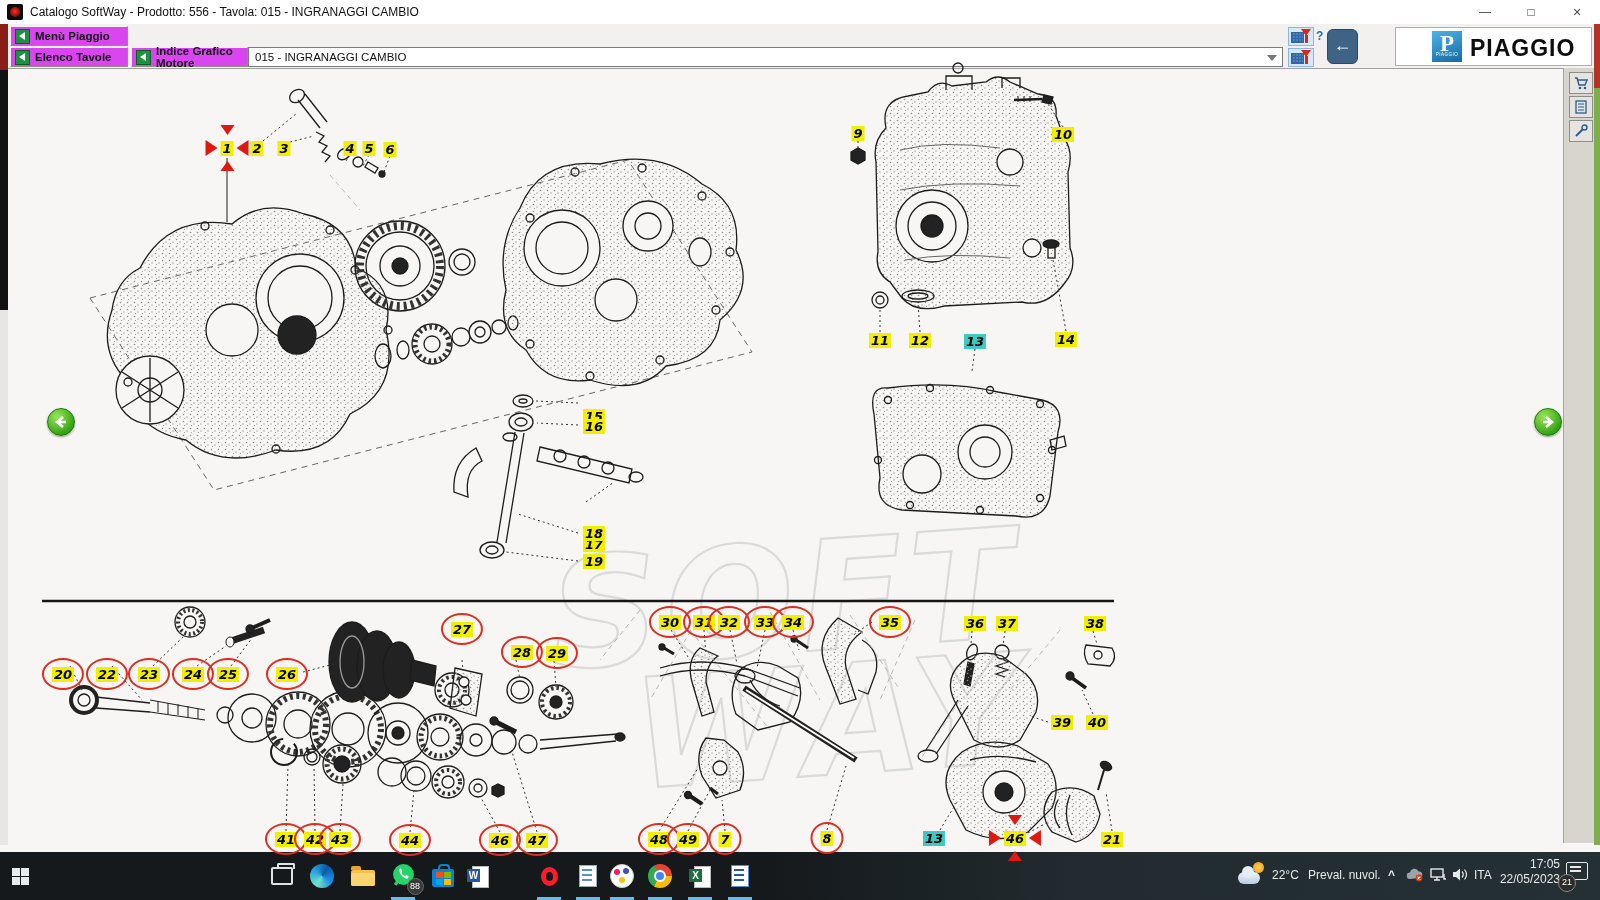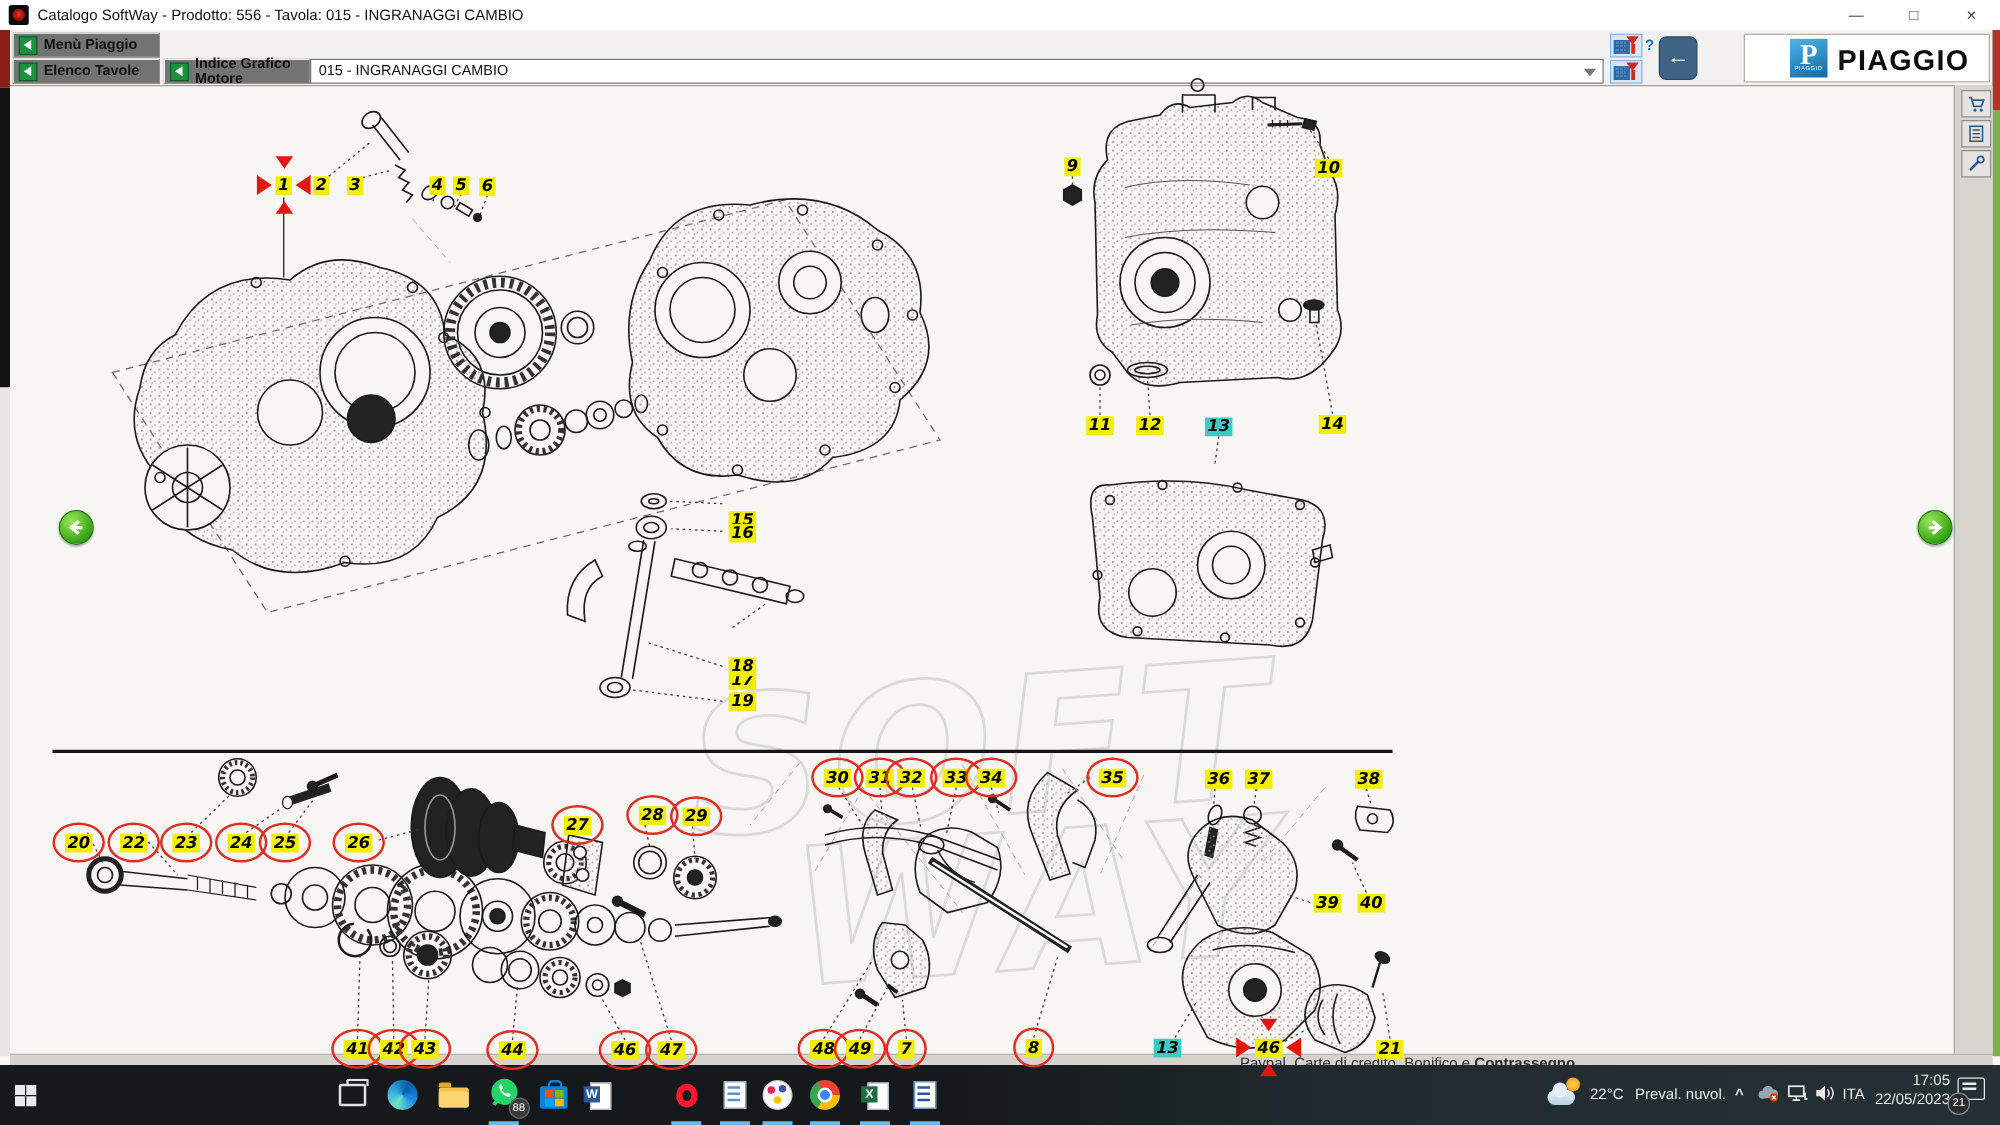--- a/index.html
+++ b/index.html
@@ -12,21 +12,21 @@
             border-radius:2px;}
   #app-icon::after{content:"";position:absolute;left:3px;top:3px;width:10px;height:10px;
             background:radial-gradient(circle at 50% 45%,#ff2d1e,#7d0f0b 70%);border-radius:50%;}
   #title-text{position:absolute;left:30px;top:5px;font-size:12px;color:#111;white-space:nowrap;}
   .tb-btn{position:absolute;top:0;width:46px;height:24px;text-align:center;line-height:24px;
           font-size:12px;color:#444;cursor:default;}
   #btn-min{left:1462px;} #btn-max{left:1508px;} #btn-close{left:1554px;font-size:14px;}
   
   #headerband{position:absolute;left:0;top:24px;width:1600px;height:44px;background:#f2f1ef;
               border-bottom:1px solid #9a9a9a;}
-  .khaki{background:#737373;border-top:1px solid #f4f2ee;border-left:1px solid #f4f2ee;
+  .khaki{background:#d946ef;border-top:1px solid #f4f2ee;border-left:1px solid #f4f2ee;
          border-right:1px solid #8e8c85;border-bottom:1px solid #8e8c85;}
   .hbtn{position:absolute;height:20px;font-size:11.5px;font-weight:bold;color:#111;
         display:flex;align-items:center;gap:5px;padding-left:4px;box-sizing:border-box;}
   .green-sq{width:13px;height:13px;background:#1d9140;border:1px solid #0c5c26;position:relative;flex:none;}
   .green-sq::after{content:"";position:absolute;left:3px;top:2.5px;width:0;height:0;
         border:4px solid transparent;border-right:6px solid #fff;border-left:0;}
   #menu-btn{left:10px;top:2px;width:118px;}
   #elenco-btn{left:10px;top:23px;width:118px;}
   #vehicle-bar{left:131px;top:2px;width:1152px;}
   #indice-btn{left:131px;top:23px;width:117px;}
@@ -507,21 +507,21 @@
       <div class="plabel plain" style="left: 594px; top: 426px;"><span class="txt">16</span></div>
       <div class="plabel plain" style="left: 594px; top: 510px; margin-top: 34px;"><span class="txt">17</span></div>
       <div class="plabel plain" style="left: 594px; top: 533px;"><span class="txt">18</span></div>
       <div class="plabel plain" style="left: 594px; top: 561px;"><span class="txt">19</span></div>
       <div class="plabel circle" style="left: 63px; top: 674px;"><span class="txt">20</span></div>
       <div class="plabel circle" style="left: 107px; top: 674px;"><span class="txt">22</span></div>
       <div class="plabel circle" style="left: 149px; top: 674px;"><span class="txt">23</span></div>
       <div class="plabel circle" style="left: 193px; top: 674px;"><span class="txt">24</span></div>
       <div class="plabel circle" style="left: 228px; top: 674px;"><span class="txt">25</span></div>
       <div class="plabel circle" style="left: 287px; top: 674px;"><span class="txt">26</span></div>
-      <div class="plabel circle" style="left: 462px; top: 660px;"><span class="txt">27</span></div>
+      <div class="plabel circle" style="left: 462px; top: 629px;"><span class="txt">27</span></div>
       <div class="plabel circle" style="left: 522px; top: 652px;"><span class="txt">28</span></div>
       <div class="plabel circle" style="left: 557px; top: 653px;"><span class="txt">29</span></div>
       <div class="plabel circle" style="left: 670px; top: 622px;"><span class="txt">30</span></div>
       <div class="plabel circle" style="left: 704px; top: 622px;"><span class="txt">31</span></div>
       <div class="plabel circle" style="left: 729px; top: 622px;"><span class="txt">32</span></div>
       <div class="plabel circle" style="left: 765px; top: 622px;"><span class="txt">33</span></div>
       <div class="plabel circle" style="left: 793px; top: 622px;"><span class="txt">34</span></div>
       <div class="plabel circle" style="left: 890px; top: 622px;"><span class="txt">35</span></div>
       <div class="plabel plain" style="left: 975px; top: 623px;"><span class="txt">36</span></div>
       <div class="plabel plain" style="left: 1007px; top: 623px;"><span class="txt">37</span></div>
@@ -547,23 +547,20 @@
     <svg width="16" height="16" viewBox="0 0 16 16">
         <path d="M10 3 L4 8 L10 13 M4 8 H13" stroke="#fff" stroke-width="2.6" fill="none"></path>
       </svg>
   </div>
   <div class="navbtn" id="nav-right">
     <svg width="16" height="16" viewBox="0 0 16 16">
         <path d="M6 3 L12 8 L6 13 M12 8 H3" stroke="#fff" stroke-width="2.6" fill="none"></path>
       </svg>
   </div>
 
-  <div id="webstrip">
-    <div class="t"><span>Paypal, Carte di credito, Bonifico e </span><b>Contrassegno</b></div>
-  </div>
 
   <div id="taskbar">
     <div class="tb-slot" id="start-btn">
       <span class="winflag">
           <span></span>
           <span></span>
           <span></span>
           <span></span>
         </span>
     </div>

